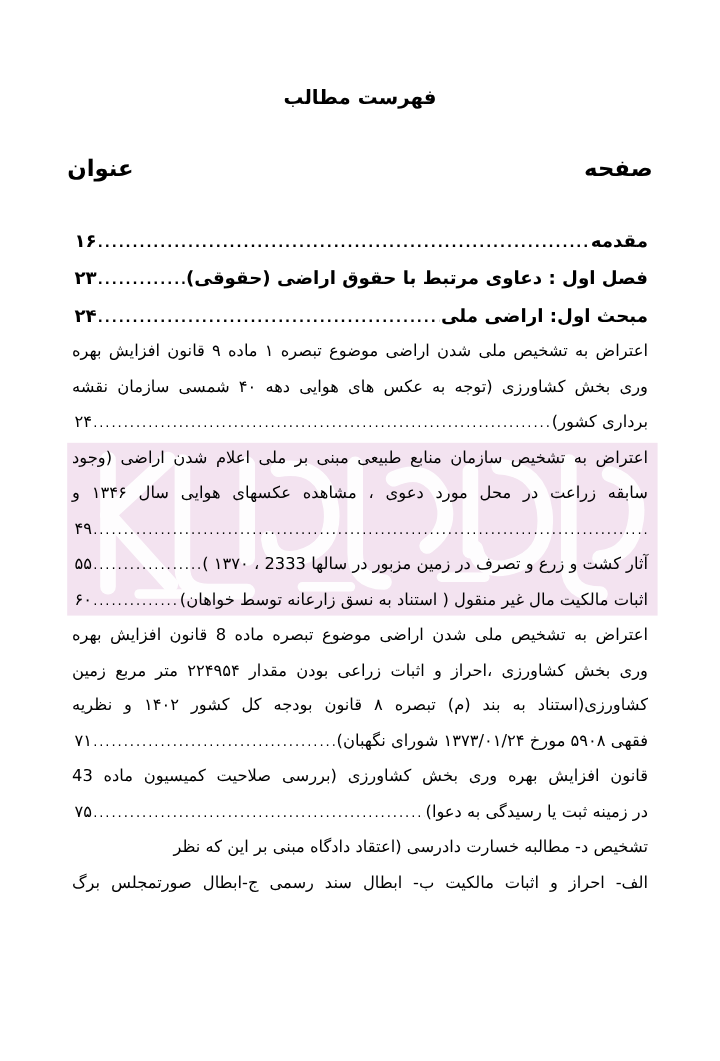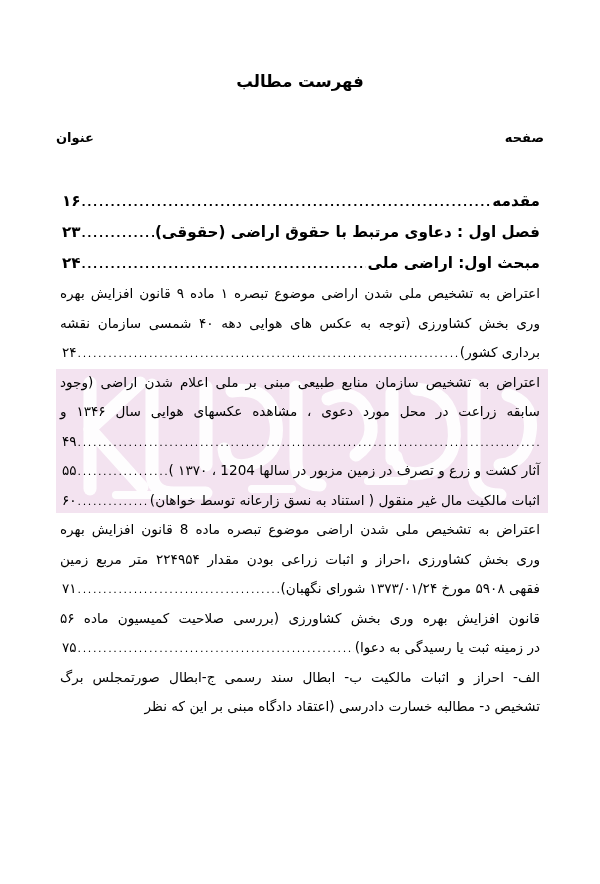--- a/index.html
+++ b/index.html
@@ -58,21 +58,21 @@
   }
 
   .col-headers {
     position: absolute;
     top: 130px;
     left: 56px;
     right: 56px;
     display: flex;
     justify-content: space-between;
     flex-direction: row-reverse;
-    font-size: 13px;
+    font-size: 19px;
     font-weight: bold;
   }
   .col-headers .ch-page { margin-left: 26px; }
 
   
   .toc {
     position: absolute;
     top: 186px;
     right: 60px;
     left: 60px;
@@ -188,49 +188,50 @@
         <div class="para">
           <span class="body-line">اعتراض به تشخیص سازمان منابع طبیعی مبنی بر ملی اعلام شدن اراضی (وجود</span>
           <span class="body-line">سابقه زراعت در محل مورد دعوی ، مشاهده عکسهای هوایی سال ۱۳۴۶ و</span>
           <div class="tail">
             <span class="t-dots">............................................................................................................................................................................................................................</span>
             <span class="t-page">۴۹</span>
           </div>
         </div>
         <div class="para">
           <div class="tail">
-            <span class="t-text">آثار کشت و زرع و تصرف در زمین مزبور در  سالها 1204 ، ۱۳۷۰ )</span>
+            <span class="t-text">آثار کشت و زرع و تصرف در زمین مزبور در  سالها 2333 ، ۱۳۷۰ )</span>
             <span class="t-dots">............................................................................................................................................................................................................................</span>
             <span class="t-page">۵۵</span>
           </div>
         </div>
         <div class="para">
           <div class="tail">
             <span class="t-text">اثبات مالکیت مال غیر منقول ( استناد به نسق زارعانه توسط خواهان)</span>
             <span class="t-dots">............................................................................................................................................................................................................................</span>
             <span class="t-page">۶۰</span>
           </div>
         </div>
         <div class="para">
           <span class="body-line">اعتراض به تشخیص ملی شدن اراضی موضوع تبصره ماده 8 قانون افزایش بهره</span>
           <span class="body-line">وری بخش کشاورزی ،احراز و اثبات زراعی بودن مقدار ۲۲۴۹۵۴ متر مربع زمین</span>
+          <span class="body-line">کشاورزی(استناد به بند (م) تبصره ۸ قانون بودجه کل کشور ۱۴۰۲ و نظریه</span>
           <div class="tail">
             <span class="t-text">فقهی ۵۹۰۸ مورخ ۱۳۷۳/۰۱/۲۴ شورای نگهبان)</span>
             <span class="t-dots">............................................................................................................................................................................................................................</span>
             <span class="t-page">۷۱</span>
           </div>
         </div>
         <div class="para">
-          <span class="body-line">قانون افزایش بهره وری بخش کشاورزی (بررسی صلاحیت کمیسیون ماده ۵۶</span>
+          <span class="body-line">قانون افزایش بهره وری بخش کشاورزی (بررسی صلاحیت کمیسیون ماده 43</span>
           <div class="tail">
             <span class="t-text">در زمینه ثبت یا رسیدگی به دعوا)</span>
             <span class="t-dots">............................................................................................................................................................................................................................</span>
             <span class="t-page">۷۵</span>
           </div>
         </div>
         <div class="para">
+          <span class="body-line last-free">تشخیص د- مطالبه خسارت دادرسی (اعتقاد دادگاه مبنی بر این که نظر</span>
           <span class="body-line">الف- احراز و اثبات مالکیت ب- ابطال سند رسمی ج-ابطال صورتمجلس برگ</span>
-          <span class="body-line last-free">تشخیص د- مطالبه خسارت دادرسی (اعتقاد دادگاه مبنی بر این که نظر</span>
         </div>
       </div>
 
   </div>
 </div>
 
 </body></html>

